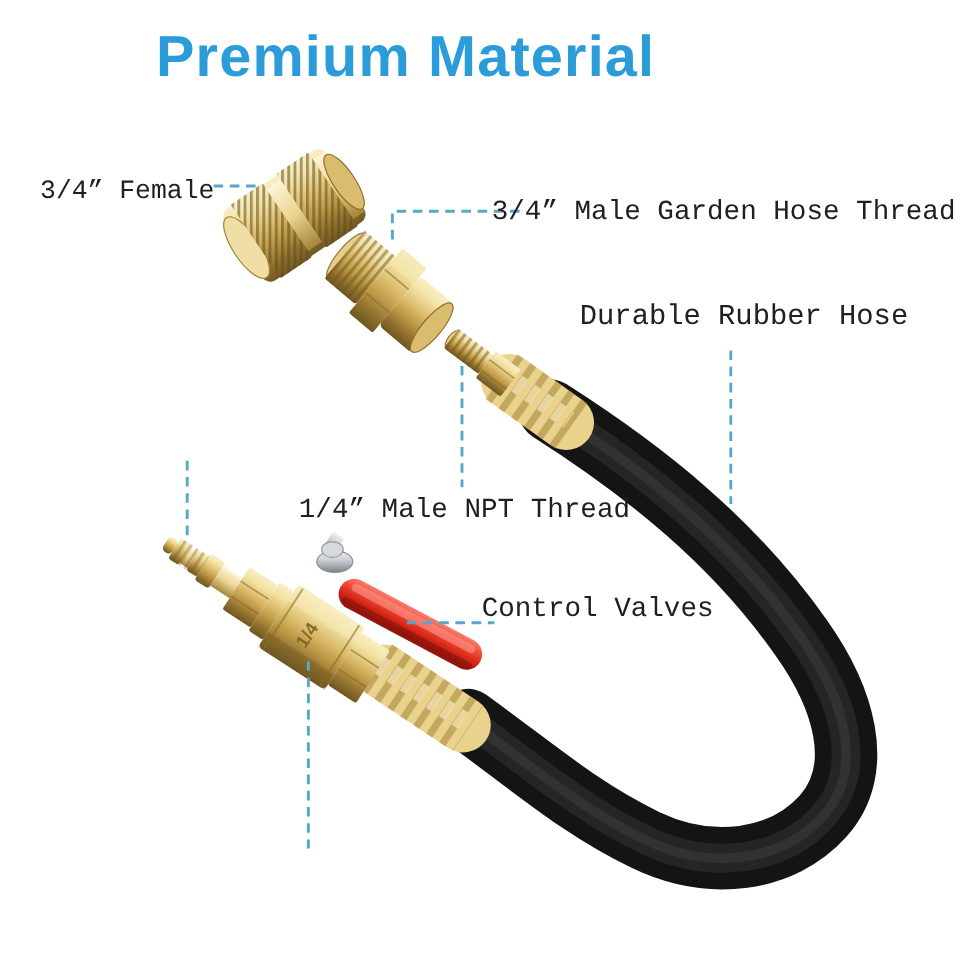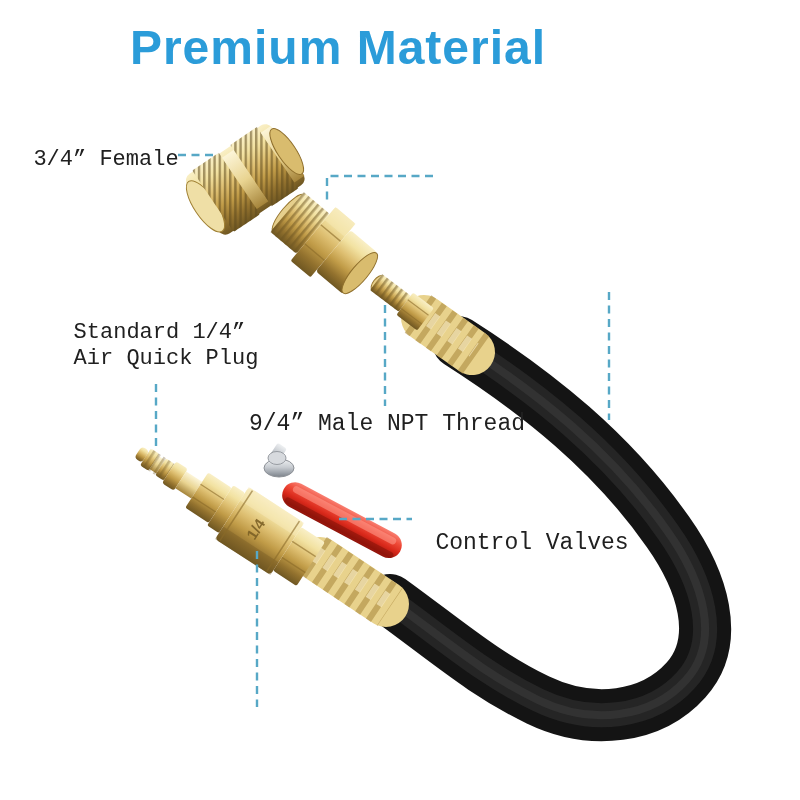--- a/index.html
+++ b/index.html
@@ -158,29 +158,31 @@
       <path d="M 385 305 V 406"></path>
       <path d="M 339 519 H 412"></path>
       <path d="M 257 551 V 707"></path>
     </g>
   </svg>
 
   <div class="callout" style="left:106px;top:160px;">
     <span>3/4” Female</span>
   </div>
 
+  <div class="callout fs23" style="left:603px;top:177px;">
+    <span>3/4” Male Garden Hose Thread</span>
+  </div>
+
+  <div class="callout fs24" style="left:620px;top:265px;">
+    <span>Durable Rubber Hose</span>
+  </div>
 
 
-  <div class="callout" style="left:166px;top:346px;">
-    <span>Standard 1/4”</span>
-    <span>Air Quick Plug</span>
+  <div class="callout fs23" style="left:387px;top:425px;">
+    <span>1/4” Male NPT Thread</span>
   </div>
 
-  <div class="callout fs23" style="left:387px;top:425px;">
-    <span>9/4” Male NPT Thread</span>
-  </div>
-
-  <div class="callout fs23" style="left:498px;top:544px;margin-left:34px;">
+  <div class="callout fs23" style="left:498px;top:508px;">
     <span>Control Valves</span>
   </div>
 
 
 </div>
 
 </body></html>

